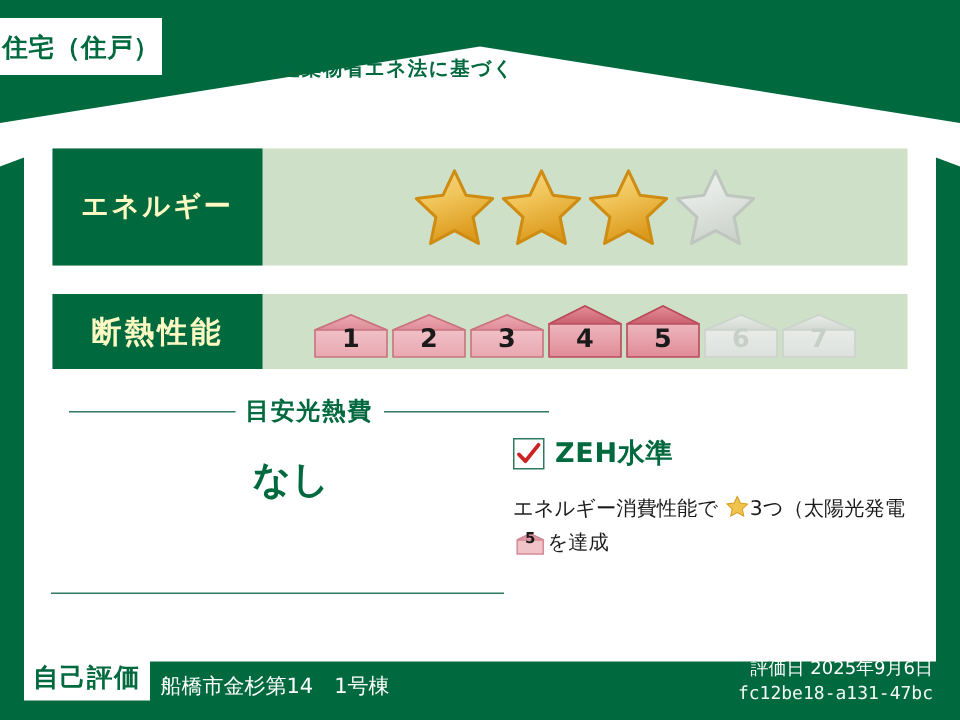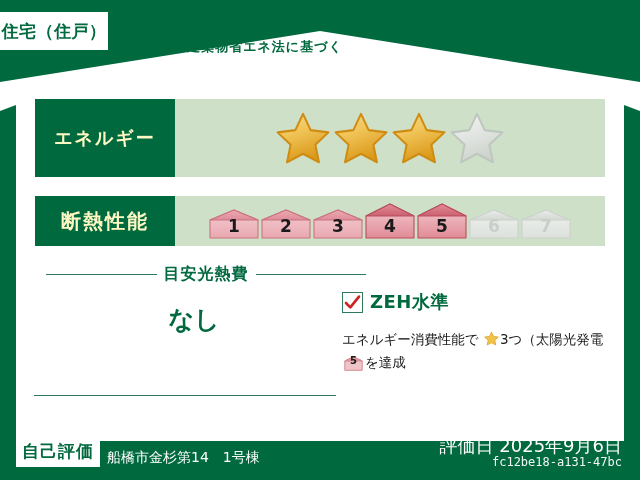--- a/index.html
+++ b/index.html
@@ -247,21 +247,21 @@
     font-size: 14px;
     white-space: pre;
   }
   .footer-right {
     position: absolute;
     right: 18px; bottom: 10px;
     text-align: right;
     color: #ffffff;
     z-index: 6;
   }
-  .footer-date { font-size: 18px; line-height: 19px; padding-left: 17px; }
+  .footer-date { font-size: 12px; line-height: 19px; padding-left: 17px; }
   .footer-hash {
     font-size: 12px;
     line-height: 15px;
     font-family: "DejaVu Sans Mono", "Liberation Mono", monospace;
     opacity: 0.95;
   }
 </style>
 </head>
 <body>
 

